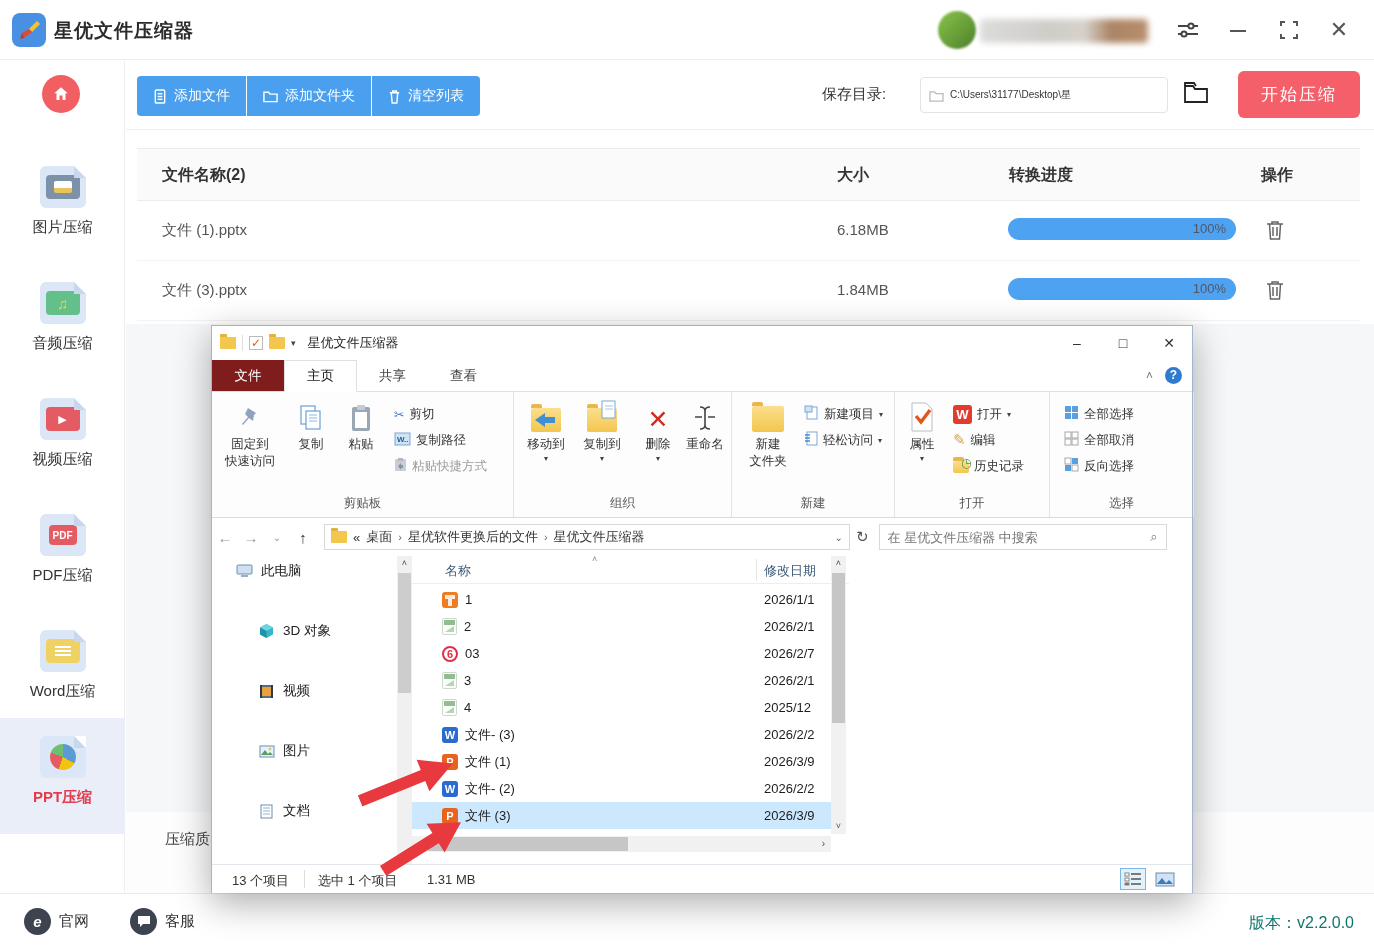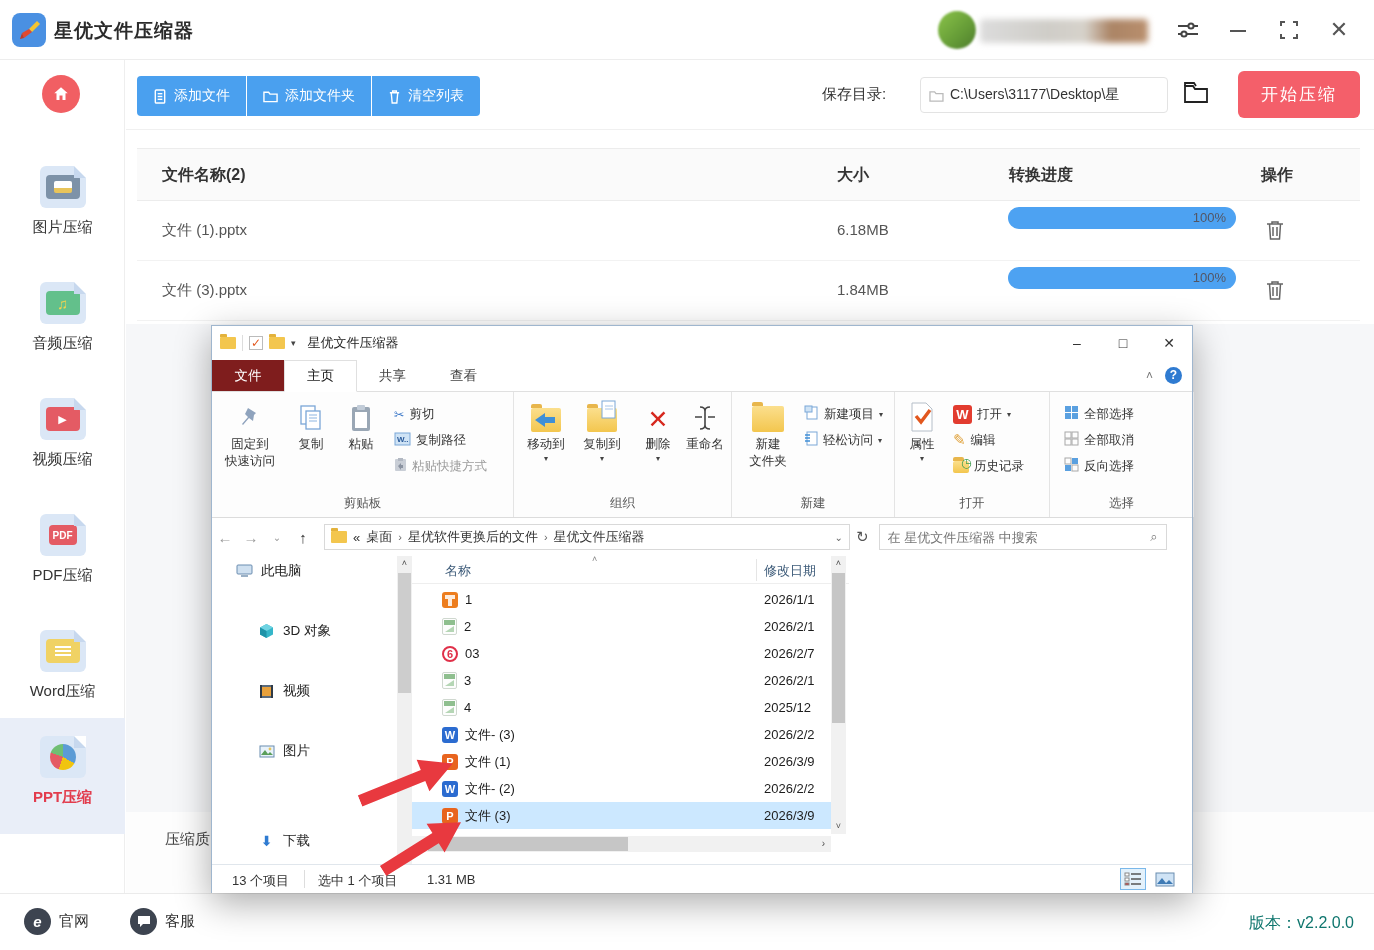--- a/index.html
+++ b/index.html
@@ -42,33 +42,33 @@
   .tin.ppt { background:transparent; }
   .pie { width:26px; height:26px; border-radius:50%; background:conic-gradient(#5b9bd5 0 120deg,#f1c40f 120deg 200deg,#e45b64 200deg 290deg,#6fbf73 290deg 360deg);}
 
   
   .mainbar { position:absolute; left:126px; top:60px; width:1248px; height:70px; background:#fff; border-bottom:1px solid #f0f0f0; z-index:1;}
   .btngroup { position:absolute; left:11px; top:16px; display:flex; gap:1px; }
   .bluebtn { background:#4aa0ef; color:#fff; font-size:14px; height:40px; padding:0 16px; display:flex; align-items:center; gap:7px; cursor:pointer; border:none;}
   .bluebtn:first-child{ border-radius:4px 0 0 4px;} .bluebtn:last-child{ border-radius:0 4px 4px 0;}
   .savelabel { position:absolute; left:696px; top:25px; font-size:15px; color:#333; }
   .pathbox { position:absolute; left:794px; top:17px; width:248px; height:36px; border:1px solid #e3e3e3; border-radius:4px; background:#fff; display:flex; align-items:center; padding:0 8px; gap:6px; overflow:hidden;}
-  .pathbox input{ border:none; outline:none; font-size:14px; color:#333; width:210px; background:transparent;}
+  .pathbox input{ border:none; outline:none; font-size:10px; color:#333; width:210px; background:transparent;}
   .folderbtn { position:absolute; left:1056px; top:20px; width:30px; height:30px; cursor:pointer;}
   .startbtn { position:absolute; left:1112px; top:11px; width:122px; height:47px; background:#f45f6a; color:#fff; font-size:17px; border:none; border-radius:6px; cursor:pointer; letter-spacing:2px;}
 
   
   .ftable { position:absolute; left:137px; top:148px; width:1223px; z-index:1; background:#fff;}
   .thead { height:53px; background:#fafafa; border-top:1px solid #ececec; border-bottom:1px solid #ececec; position:relative; }
   .thead span { position:absolute; top:16px; font-size:16px; font-weight:bold; color:#333; }
   .th-name{ left:25px;} .th-size{ left:700px;} .th-prog{ left:872px;} .th-act{ left:1124px;}
   .trow { height:60px; position:relative; border-bottom:1px solid #f2f2f2; background:#fff;}
   .trow .c-name{ position:absolute; left:25px; top:20px; font-size:15px; color:#555;}
   .trow .c-size{ position:absolute; left:700px; top:20px; font-size:15px; color:#555;}
-  .pbar { position:absolute; left:871px; top:6px; width:228px; height:22px; border-radius:11px; background:#4da2f2; }
+  .pbar { position:absolute; left:871px; top:17px; width:228px; height:22px; border-radius:11px; background:#4da2f2; }
   .pbar span{ position:absolute; right:10px; top:3px; font-size:13px; color:rgba(84,60,54,0.75);}
   .c-trash { position:absolute; left:1128px; top:18px; width:22px; height:24px; cursor:pointer;}
 
   .grayzone { position:absolute; left:126px; top:324px; width:1248px; height:569px; background:#f6f7f9; z-index:0;}
   .qualbar { position:absolute; left:126px; top:812px; width:1248px; height:81px; background:#fdfdfd; z-index:0;}
   .quallabel { position:absolute; left:39px; top:18px; font-size:15px; color:#444;}
 
   
   .aftr { position:absolute; left:0; top:893px; width:1374px; height:57px; background:#fff; border-top:1px solid #ebebeb; z-index:1;}
   .flink { position:absolute; top:14px; display:flex; align-items:center; gap:8px; font-size:15px; color:#333; cursor:pointer;}
@@ -615,20 +615,29 @@
         <div class="titem" style="top:90px">
           <span class="tico">
               <svg width="16" height="13" viewBox="0 0 16 13">
                 <rect x="1" y="1" width="14" height="11" fill="#e8f2fa" stroke="#6a8db0"></rect>
                 <path d="M2 10l4-5 3 4 2-2 3 3z" fill="#5a9e5a"></path>
                 <circle cx="11" cy="4" r="1.4" fill="#e8c45a"></circle>
               </svg>
             </span>
           <span>图片</span>
         </div>
+        <div class="titem" style="top:120px">
+          <span class="tico">
+              <svg width="13" height="15" viewBox="0 0 13 15">
+                <rect x="1" y="1" width="11" height="13" fill="#fff" stroke="#6a8db0"></rect>
+                <path d="M3 4h7M3 7h7M3 10h7" stroke="#8fb3d6"></path>
+              </svg>
+            </span>
+          <span>文档</span>
+        </div>
         <div class="titem" style="top:150px">
           <span class="tico" style="color:#2f7bd1;font-weight:bold">⬇</span>
           <span>下载</span>
         </div>
 
       </div>
       <div class="vsb">
         <span class="ar" style="top:0">˄</span>
         <div class="thumb" style="top:17px;height:120px"></div>
         <span class="ar" style="bottom:0">˅</span>

